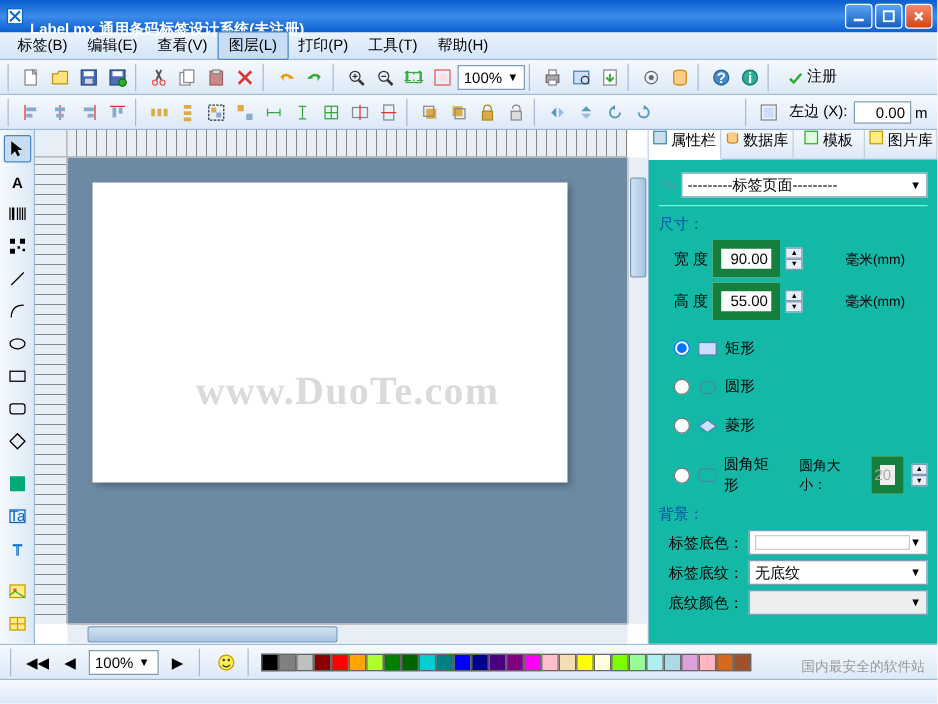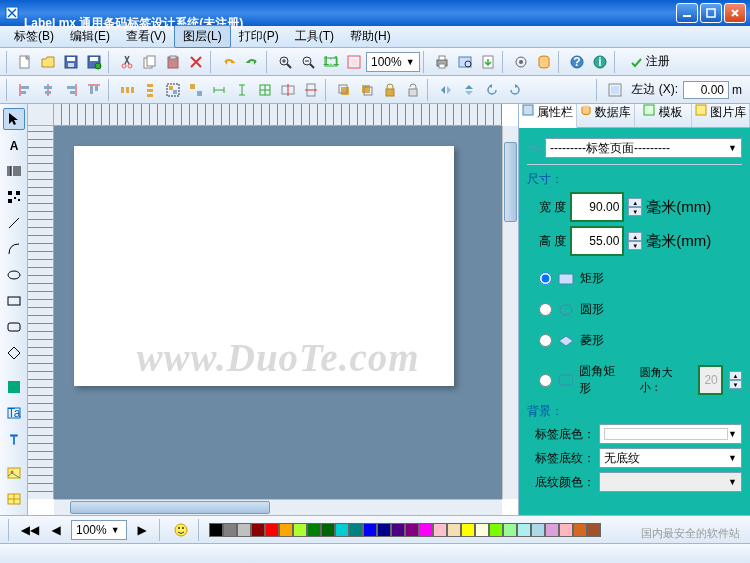--- a/index.html
+++ b/index.html
@@ -34,38 +34,38 @@
 .pbtn { width: 22px; height: 22px; display: flex; align-items: center; justify-content: center; border: 1px solid transparent; cursor: pointer; border-radius: 2px; }
 .pbtn.active { border-color: #4a87c4; background: #c7ddf4; }
 
 
 .canvas-area { flex: 1; display: flex; flex-direction: column; background: #fff; position: relative; }
 .ruler-corner { position: absolute; top: 0; left: 0; width: 26px; height: 22px; background: #e8eef5; border-right: 1px solid #aaa; border-bottom: 1px solid #aaa; z-index: 2; }
 .ruler-h { position: absolute; top: 0; left: 26px; right: 16px; height: 22px; background: repeating-linear-gradient(90deg, #e8eef5 0, #e8eef5 7px, #888 7px, #888 8px); border-bottom: 1px solid #aaa; z-index: 1; font-size: 9px; }
 .ruler-v { position: absolute; top: 22px; left: 0; bottom: 16px; width: 26px; background: repeating-linear-gradient(0deg, #e8eef5 0, #e8eef5 7px, #888 7px, #888 8px); border-right: 1px solid #aaa; z-index: 1; }
 .canvas-viewport { position: absolute; top: 22px; left: 26px; right: 16px; bottom: 16px; background: #6c8aa3; overflow: hidden; }
 .page { position: absolute; top: 20px; left: 20px; width: 380px; height: 240px; background: #fff; box-shadow: 3px 3px 6px rgba(0,0,0,0.3); }
-.watermark { position: absolute; top: 50%; left: 50%; transform: translate(-50%, -50%); color: rgba(150,150,150,0.35); font-size: 39px; font-weight: bold; font-family: Georgia, serif; pointer-events: none; font-style: italic; letter-spacing: 1px; margin-top: 44px; }
+.watermark { position: absolute; top: 50%; left: 50%; transform: translate(-50%, -50%); color: rgba(150,150,150,0.35); font-size: 32px; font-weight: bold; font-family: Georgia, serif; pointer-events: none; letter-spacing: 1px; }
 .scroll-v { position: absolute; top: 22px; right: 0; bottom: 16px; width: 16px; background: #e8eef5; border-left: 1px solid #c0c0c0; }
 .scroll-h { position: absolute; bottom: 0; left: 26px; right: 16px; height: 16px; background: #e8eef5; border-top: 1px solid #c0c0c0; }
 .scroll-thumb-v { position: absolute; left: 1px; right: 1px; top: 16px; height: 80px; background: linear-gradient(90deg, #d2e2f4, #a8c4e2); border: 1px solid #7a9cc0; border-radius: 2px; }
 .scroll-thumb-h { position: absolute; top: 1px; bottom: 1px; left: 16px; width: 200px; background: linear-gradient(#d2e2f4, #a8c4e2); border: 1px solid #7a9cc0; border-radius: 2px; }
 
 
 .rightpanel { width: 232px; background: #e9f0f8; border-left: 1px solid #9ab8d8; display: flex; flex-direction: column; }
 .rp-tabs { height: 24px; display: flex; background: linear-gradient(#f5f9fe, #dde9f7); border-bottom: 1px solid #9ab8d8; }
 .rp-tab { flex: 1; display: flex; justify-content: center; gap: 3px; cursor: pointer; border-right: 1px solid #c0d0e0; font-size: 11px; }
 .rp-tab.active { background: #fff; border-bottom: 1px solid #fff; margin-bottom: -1px; }
 .rp-body { flex: 1; background: #14b8a6; padding: 6px 8px; overflow-y: auto; }
 .rp-row { display: flex; align-items: center; margin: 4px 0; gap: 4px; }
 .rp-section { color: #0050aa; margin: 6px 0 4px 0; }
-.rp-input { width: 54px; height: 30px; border: 2px solid #15803d; background: #fff; text-align: center; padding-right: 3px; display: inline-flex; align-items: center; justify-content: flex-end; }
+.rp-input { width: 54px; height: 30px; border: 7px solid #15803d; background: #fff; text-align: center; padding-right: 3px; display: inline-flex; align-items: center; justify-content: flex-end; }
 .rp-spinner { width: 14px; height: 18px; display: flex; flex-direction: column; }
 .rp-spinner div { flex: 1; border: 1px solid #7f9db9; background: #e8eef5; font-size: 6px; display: flex; align-items: center; justify-content: center; cursor: pointer; }
-.rp-unit { font-size: 15px; }
+.rp-unit { font-size: 11px; margin-left: 30px; }
 .radio-row { display: flex; align-items: center; margin: 14px 0 3px 12px; gap: 6px; }
 .radio-icon { width: 16px; height: 12px; display: inline-block; }
 .prop-select { flex: 1; height: 20px; border: 1px solid #7f9db9; background: #fff; display: flex; align-items: center; padding: 0 4px; }
 .prop-select .arrow { margin-left: auto; font-size: 9px; }
 
 
 .bottombar { height: 28px; background: linear-gradient(#f5f9fe, #dde9f7); border-top: 1px solid #9ab8d8; display: flex; align-items: center; padding: 0 6px; gap: 4px; }
 .colorbar { height: 20px; background: linear-gradient(#f5f9fe, #dde9f7); border-top: 1px solid #9ab8d8; display: flex; align-items: center; padding: 0 6px; gap: 6px; }
 .swatches { display: flex; gap: 0; }
 .swatch { width: 14px; height: 14px; border: 1px solid #666; cursor: pointer; }

